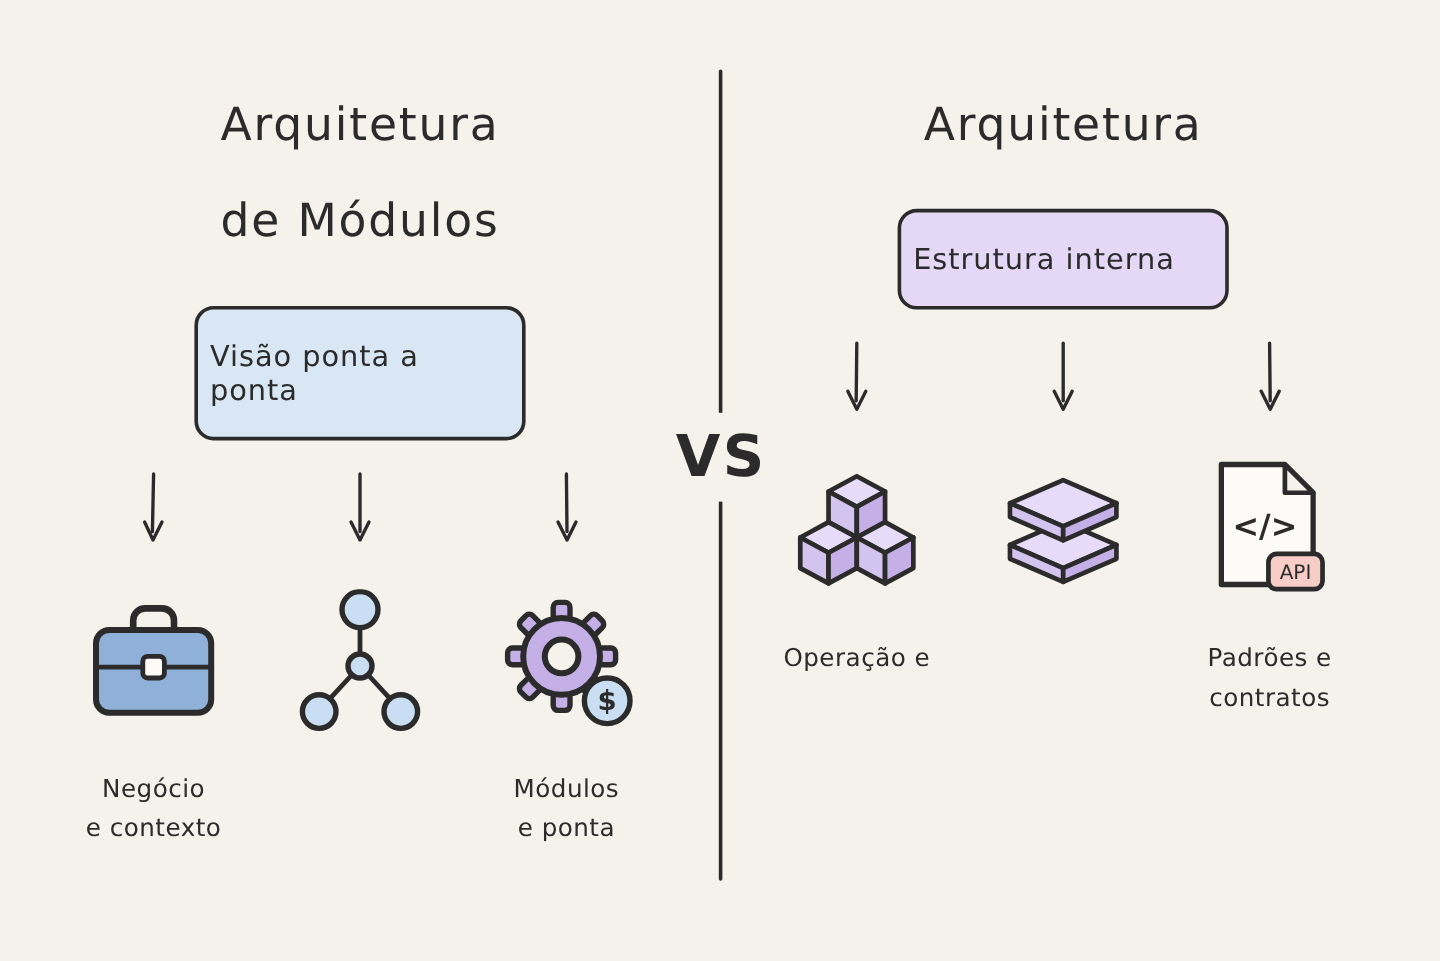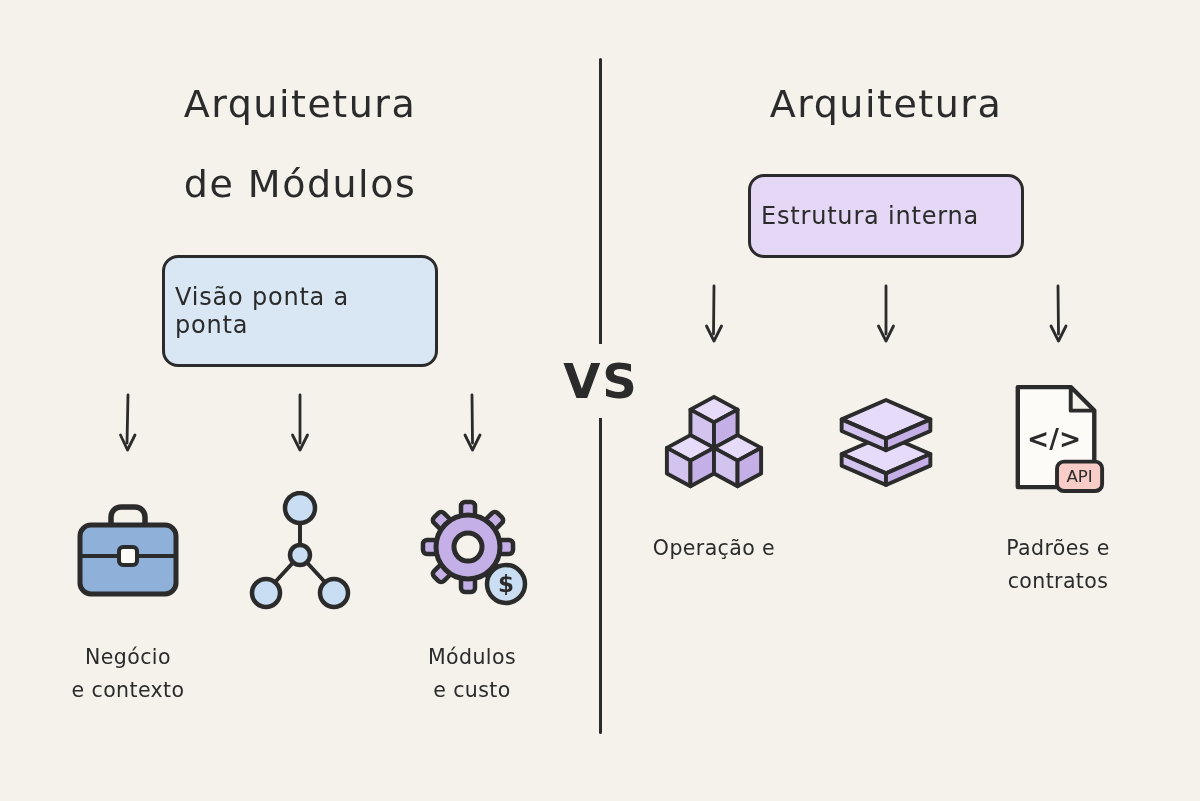--- a/index.html
+++ b/index.html
@@ -127,21 +127,21 @@
               <rect x="45" y="7" width="14" height="15" rx="4" transform="rotate(315 52 52)"></rect>
             </g>
             <circle cx="52" cy="52" r="32" class="f-purple ink-s" stroke-width="5"></circle>
             <circle cx="52" cy="52" r="14" class="f-bg ink-s" stroke-width="5"></circle>
             <circle cx="90" cy="89" r="19" class="f-blue-light ink-s" stroke-width="4.5"></circle>
             <text x="90" y="97" text-anchor="middle" font-size="23" font-weight="bold" class="t-ink">$</text>
           </svg>
         </div>
         <div class="item-label">
           <span>Módulos</span>
-          <span>e custo</span>
+          <span>e ponta</span>
         </div>
       </div>
 
     </div>
   </section>
 
   <section class="panel right">
     <h1 class="title">
       <span>Arquitetura</span>
     </h1>

